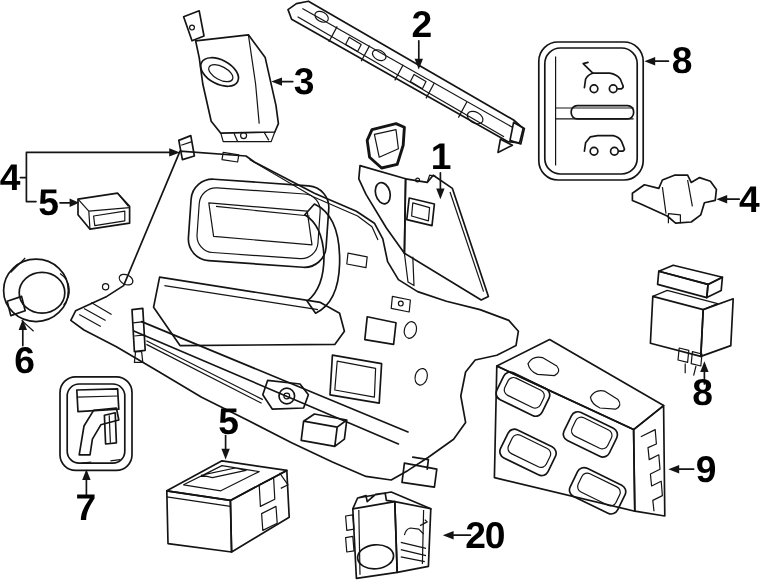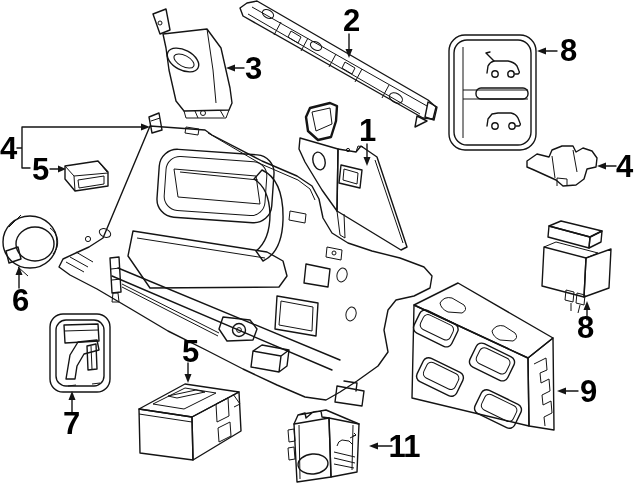--- a/index.html
+++ b/index.html
@@ -265,15 +265,15 @@
   <div class="lbl" style="left:351px;top:20px">2</div>
   <div class="lbl" style="left:253px;top:68px">3</div>
   <div class="lbl" style="left:8px;top:148px">4</div>
   <div class="lbl" style="left:40px;top:169px">5</div>
   <div class="lbl" style="left:20px;top:300px">6</div>
   <div class="lbl" style="left:71px;top:423px">7</div>
   <div class="lbl" style="left:585px;top:327px">8</div>
   <div class="lbl" style="left:588px;top:391px">9</div>
   <div class="lbl" style="left:624px;top:166px">4</div>
   <div class="lbl" style="left:568px;top:50px">8</div>
-  <div class="lbl" style="left:404px;top:446px">11</div>
+  <div class="lbl" style="left:404px;top:446px">20</div>
   <div class="lbl" style="left:190px;top:351px">5</div>
 </div>
 
 </body></html>

